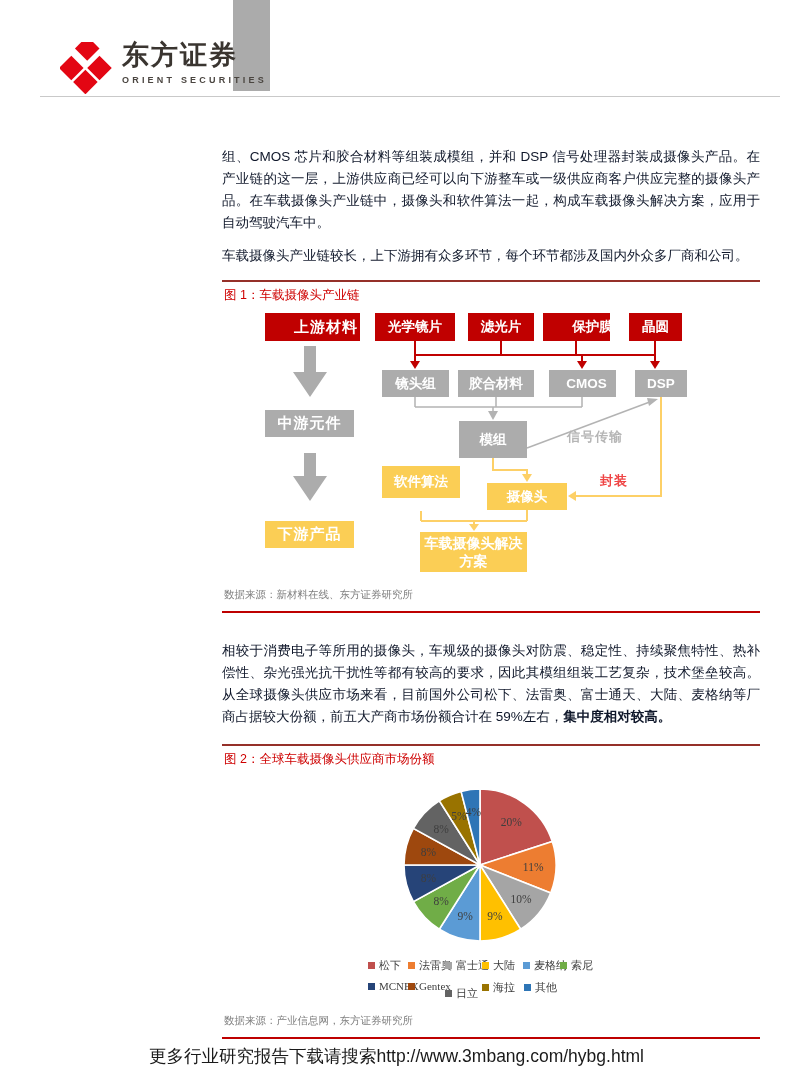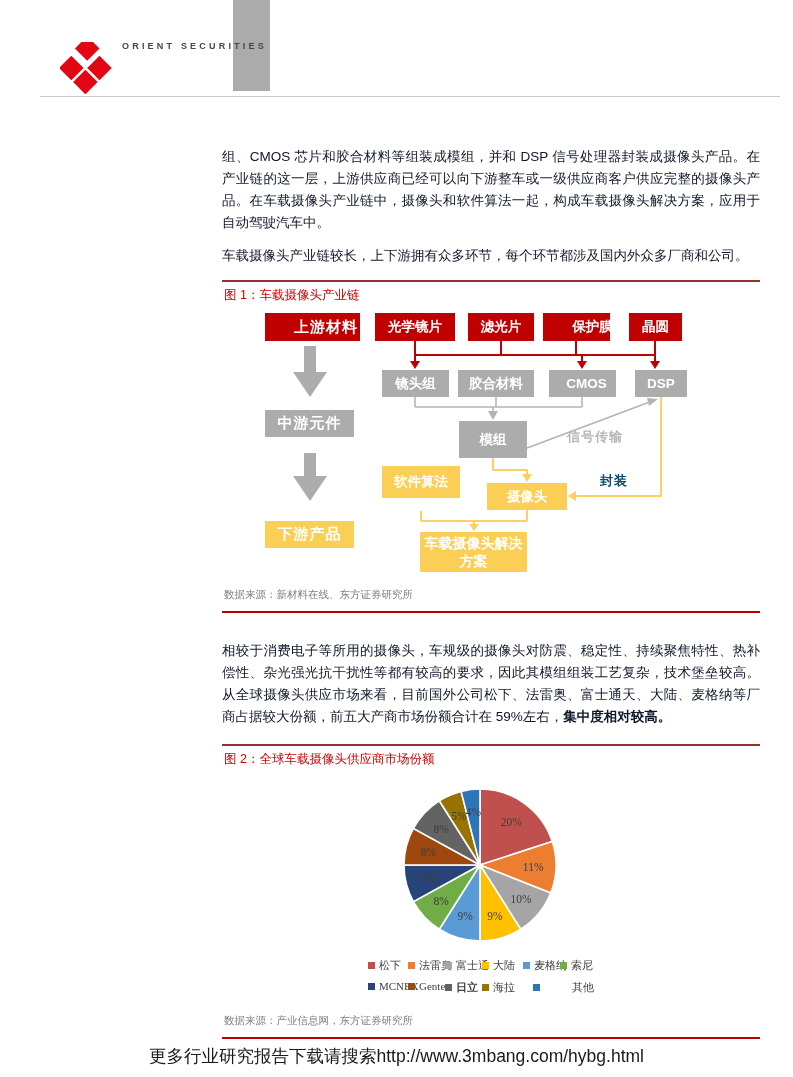--- a/index.html
+++ b/index.html
@@ -36,21 +36,21 @@
   .diagram svg.wires { position:absolute; left:0; top:0; }
   .nd { position:absolute; display:flex; align-items:center; justify-content:center;
         color:#ffffff; font-weight:bold; font-size:13.5px; white-space:nowrap; }
   .nd.red { background:#C00000; }
   .nd.gray { background:#ACACAC; }
   .nd.yel { background:#FBCE55; }
   .nd.big { font-size:15px; letter-spacing:1px; }
   .nd.multiline { white-space:normal; text-align:center; line-height:18px; font-size:14px; }
   .wire-label { position:absolute; font-weight:bold; font-size:13px; letter-spacing:1px; white-space:nowrap; }
   .wire-label.gray { color:#B5B5B5; }
-  .wire-label.yel { color:#0c4a6e; }
+  .wire-label.yel { color:#ef4444; }
 
   
   .fig2-body { position:relative; width:538px; height:232px; }
   .legend { position:absolute; left:0; top:0; width:538px; height:232px; }
   .legend-item { position:absolute; display:flex; align-items:center;
                  font-family:"Liberation Serif", serif; font-size:11px; color:#404040; }
   .legend-sq { width:7px; height:7px; margin-right:4px; flex:0 0 auto; }
 
   
   .footer { position:absolute; left:0; top:1044px; width:793px; text-align:center;
@@ -65,20 +65,21 @@
   <div class="logo">
     <svg class="logo-mark" viewBox="0 0 60 60">
       <g transform="rotate(45 30 30)">
         <rect x="8" y="6" width="20" height="20" fill="#E30613" transform="translate(-3,-3)"></rect>
         <rect x="31" y="9" width="20" height="20" fill="#E30613"></rect>
         <rect x="8" y="32" width="20" height="20" fill="#E30613"></rect>
         <rect x="31" y="32" width="20" height="20" fill="#E30613"></rect>
       </g>
     </svg>
     <div class="logo-text">
+      <div class="logo-cn">东方证券</div>
       <div class="logo-en">ORIENT SECURITIES</div>
     </div>
   </div>
   <div class="hdr-rule"></div>
 
   <div class="content">
 
     <p class="para">组、CMOS 芯片和胶合材料等组装成模组，并和 DSP 信号处理器封装成摄像头产品。在产业链的这一层，上游供应商已经可以向下游整车或一级供应商客户供应完整的摄像头产品。在车载摄像头产业链中，摄像头和软件算法一起，构成车载摄像头解决方案，应用于自动驾驶汽车中。</p>
     <p class="para">车载摄像头产业链较长，上下游拥有众多环节，每个环节都涉及国内外众多厂商和公司。</p>
 
@@ -211,29 +212,29 @@
               <span>索尼</span>
             </div>
             <div class="legend-item" style="left: 146px; top: 208px;">
               <span class="legend-sq" style="background: rgb(38, 68, 120);"></span>
               <span>MCNEX</span>
             </div>
             <div class="legend-item" style="left: 186px; top: 208px;">
               <span class="legend-sq" style="background: rgb(158, 72, 14);"></span>
               <span>Gentex</span>
             </div>
-            <div class="legend-item" style="left: 223px; top: 208px; font-weight: bold;">
+            <div class="legend-item" style="left: 223px; top: 214px;">
               <span class="legend-sq" style="background: rgb(99, 99, 99);"></span>
               <span>日立</span>
             </div>
             <div class="legend-item" style="left: 260px; top: 208px;">
               <span class="legend-sq" style="background: rgb(153, 115, 0);"></span>
               <span>海拉</span>
             </div>
-            <div class="legend-item" style="left: 311px; top: 208px; gap: 28px;">
+            <div class="legend-item" style="left: 302px; top: 208px;">
               <span class="legend-sq" style="background: rgb(46, 117, 182);"></span>
               <span>其他</span>
             </div>
           </div>
       </div>
       <div class="fig-src">数据来源：产业信息网，东方证券研究所</div>
     </div>
 
   </div>
 

